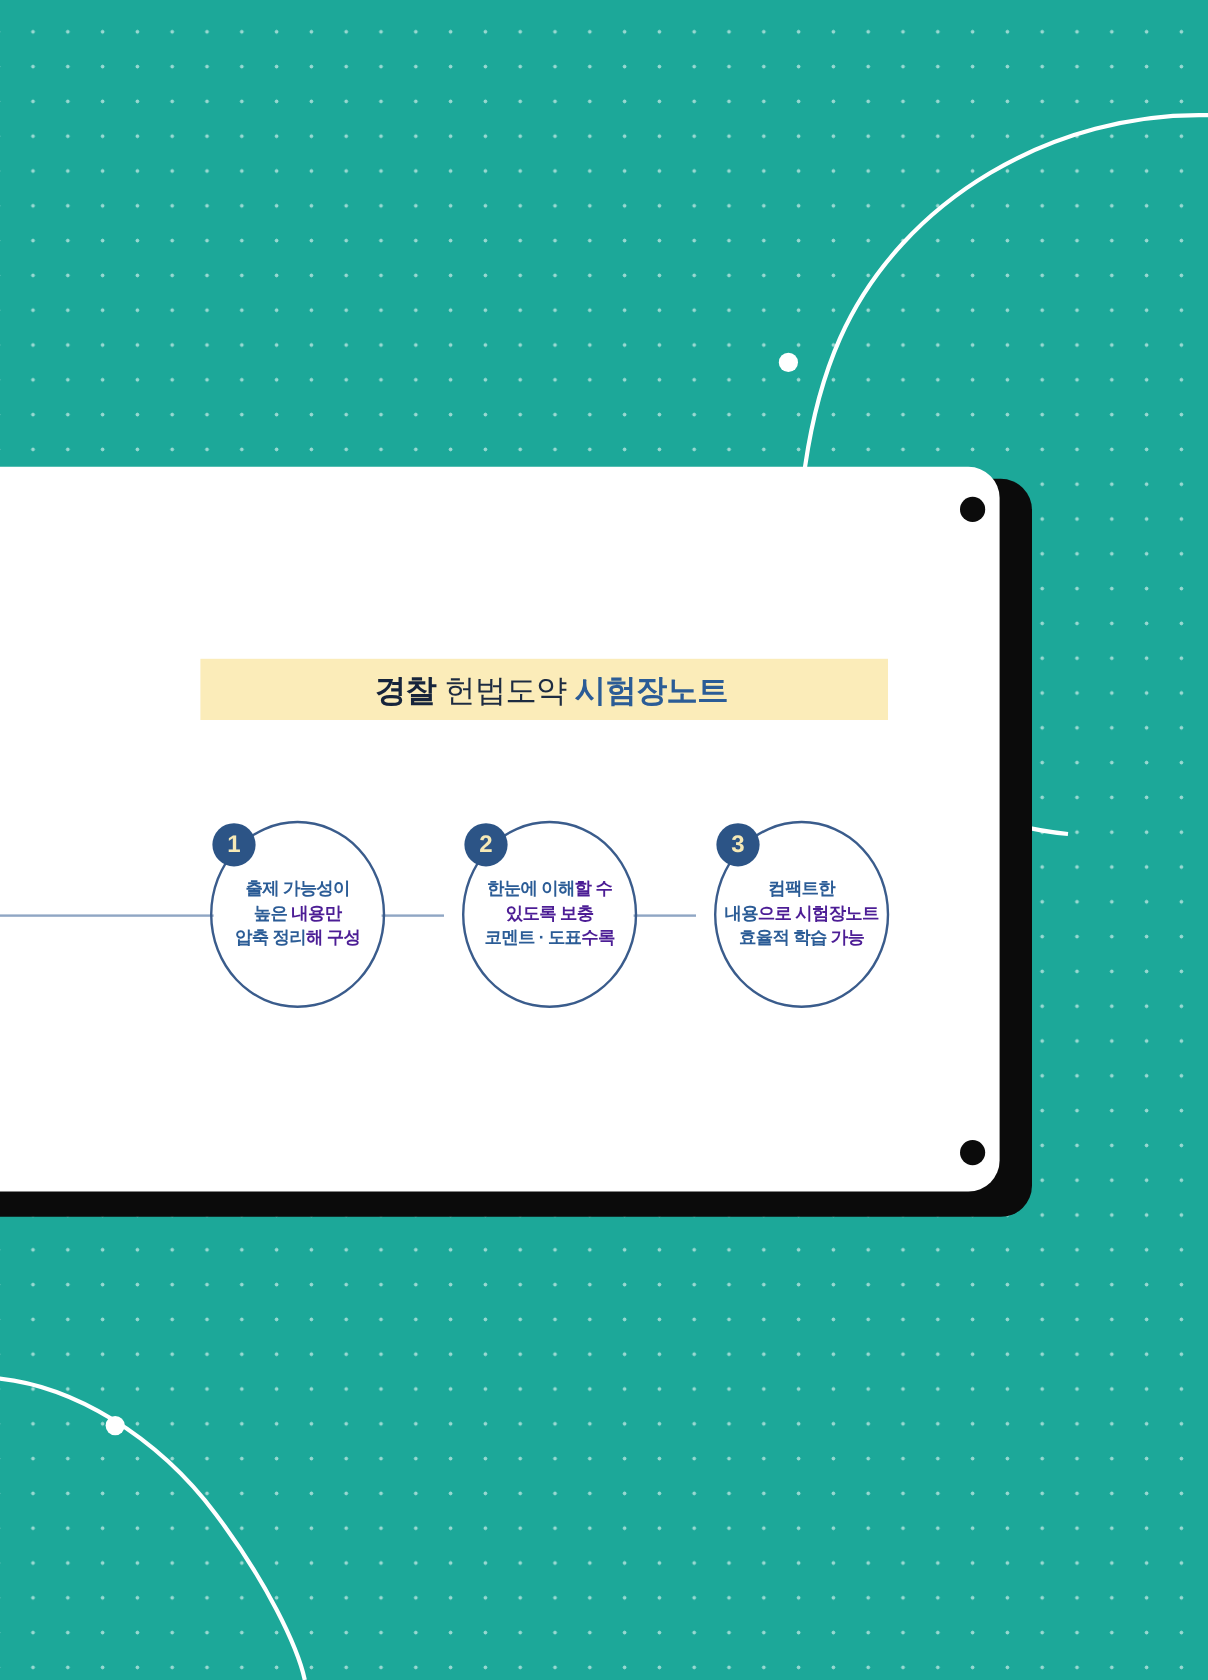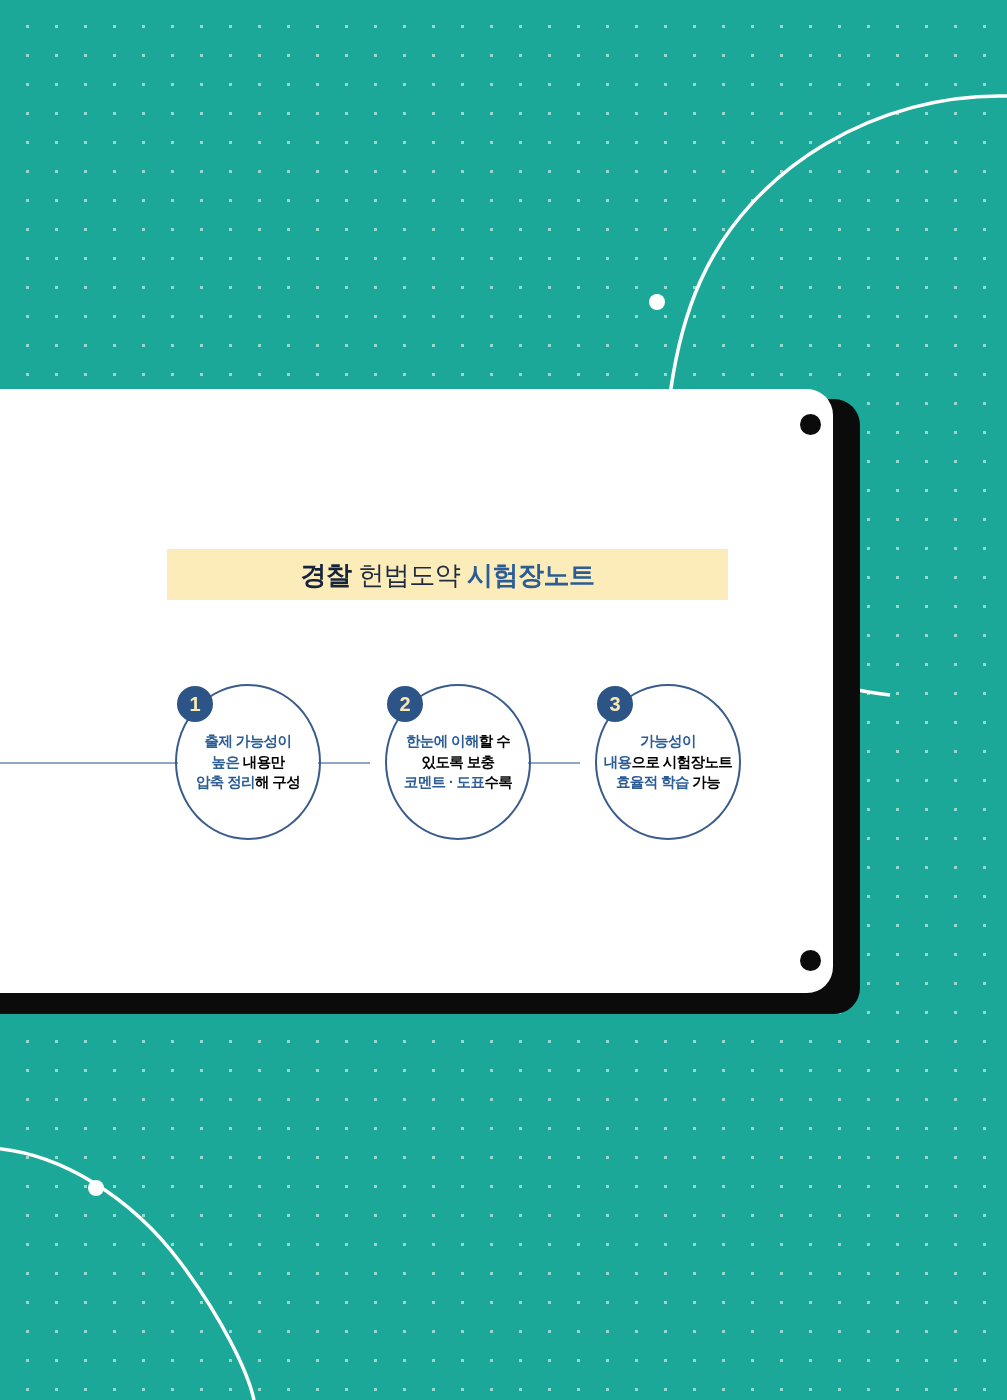--- a/index.html
+++ b/index.html
@@ -62,20 +62,21 @@
   #title-banner {
     position: absolute;
     left: 167px;
     top: 549px;
     width: 561px;
     height: 51px;
     background: #FBECB9;
     display: flex;
     align-items: center;
     justify-content: center;
+    padding-left: 12px;
   }
   #title-text {
     font-size: 26px;
     letter-spacing: -0.5px;
     white-space: nowrap;
     line-height: 1;
   }
   #title-text .t-strong { color: #16243b; font-weight: 800; }
   #title-text .t-regular { color: #1d2b41; font-weight: 500; }
   #title-text .t-accent { color: #2b5c96; font-weight: 800; }
@@ -143,21 +144,21 @@
     z-index: 2;
   }
   .feature-lines .f-line {
     font-size: 14.5px;
     font-weight: 800;
     color: #2B5C96;
     white-space: nowrap;
     letter-spacing: -0.6px;
     line-height: 1;
   }
-  .feature-lines .f-line .dark { color: #000000; }
+  .feature-lines .f-line .dark { color: #4c1d95; }
 </style>
 </head>
 <body>
 
 <div id="poster">
 
   <div id="dot-grid"></div>
 
   <svg class="arc-layer" width="1007" height="1400" viewBox="0 0 1007 1400" fill="none">
     <path d="M 1007 96 C 880 93 752 165 700 282 C 672 345 662 430 666 498 C 672 590 760 682 890 695" stroke="#FFFFFF" stroke-width="3.5" fill="none"></path>
@@ -198,20 +199,20 @@
         <div class="f-line"><span>한눈에 이해</span><span class="dark">할 수</span></div>
         <div class="f-line"><span></span><span class="dark">있도록 보충</span></div>
         <div class="f-line"><span>코멘트 · 도표</span><span class="dark">수록</span></div>
       </div>
     </div>
 
     <div class="feature" id="feature-3">
       <div class="feature-ring"></div>
       <div class="feature-badge">3</div>
       <div class="feature-lines">
-        <div class="f-line"><span>가능성이</span><span class="dark"></span></div>
+        <div class="f-line"><span>컴팩트한</span><span class="dark"></span></div>
         <div class="f-line"><span>내용</span><span class="dark">으로 시험장노트</span></div>
         <div class="f-line"><span>효율적 학습 </span><span class="dark">가능</span></div>
       </div>
     </div>
 
   </div>
 </div>
 
 </body></html>

